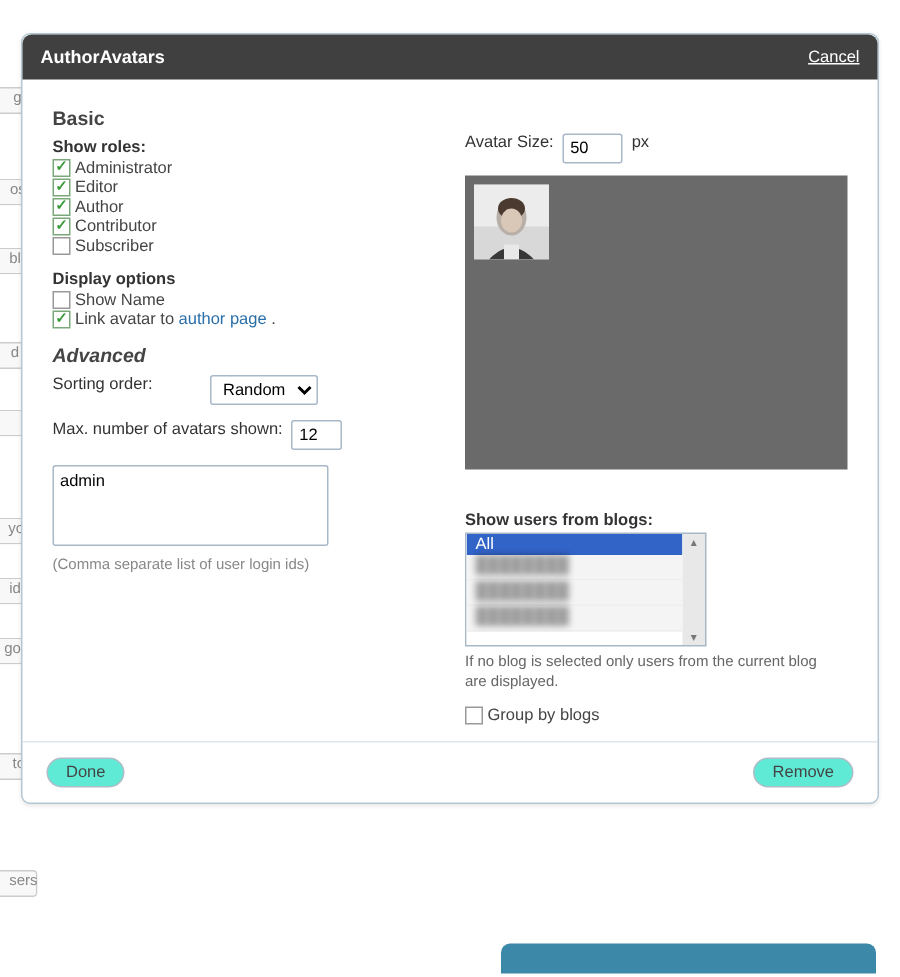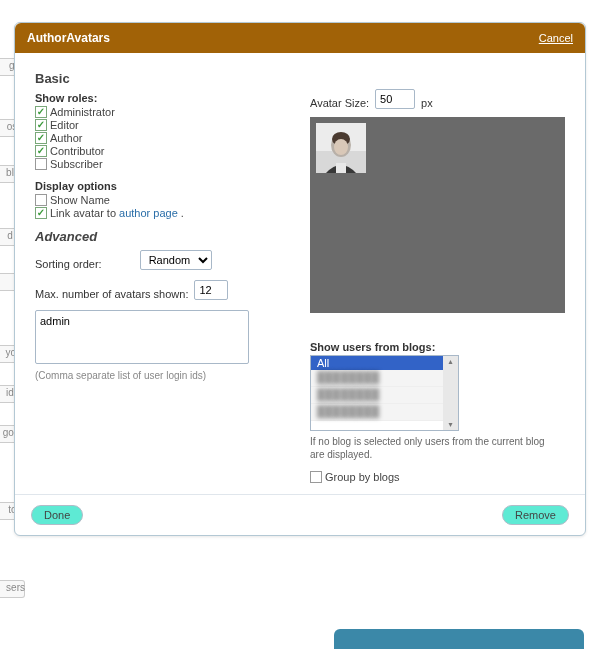--- a/index.html
+++ b/index.html
@@ -47,21 +47,21 @@
     left: 14px;
     top: 22px;
     width: 570px;
     border: 1px solid #b3c8d4;
     border-radius: 6px;
     box-shadow: 0 1px 3px rgba(0,0,0,.1);
     background: #fff;
     z-index: 2;
   }
   .widget-header {
-    background: #a16207;
+    background: #404040;
     color: #fff;
     border-radius: 6px 6px 0 0;
     padding: 8px 12px;
     font-size: 12px;
     font-weight: bold;
     display: flex;
     justify-content: space-between;
     align-items: center;
   }
   .widget-header .cancel {
@@ -103,21 +103,21 @@
     border-radius: 2px;
     background: #fff;
     padding: 2px 4px;
     box-sizing: border-box;
   }
   input[type=text].full { width: 226px; height: 22px; }
   input[type=text].small { width: 40px; height: 20px; text-align: left; }
   input[type=text].medium { width: 34px; height: 20px; }
   select { height: 20px; margin-left: 32px; }
   textarea {
-    width: 214px;
+    width: 184px;
     height: 54px;
     resize: none;
     box-sizing: border-box;
     padding: 4px;
   }
 
   .checkline {
     display: flex;
     align-items: center;
     gap: 3px;
@@ -166,21 +166,21 @@
   }
   .avatar {
     width: 50px; height: 50px;
     background: #bbb;
     display: block;
   }
 
   
   .bloglist-wrap { margin-top: 2px; }
   .bloglist {
-    width: 149px;
+    width: 161px;
     height: 76px;
     border: 1px solid #a8b8c8;
     display: flex;
     box-sizing: border-box;
     overflow: hidden;
   }
   .bloglist .items {
     flex: 1;
     overflow: hidden;
     background: #fff;
@@ -245,21 +245,21 @@
     position: absolute;
     left: 334px;
     bottom: 2px;
     width: 250px;
     height: 20px;
     border-radius: 6px 6px 0 0;
     background: #3b88a8;
     z-index: 0;
   }
 
-  .inline-row { display: flex; align-items: flex-end; gap: 6px; flex-wrap: wrap; }
+  .inline-row { display: flex; align-items: flex-start; gap: 6px; flex-wrap: wrap; }
 </style>
 </head>
 <body>
 
 <div class="left-strip">
   <div style="top:58px" class="left-box"></div>
     <div style="top:60px">ges</div>
   <div style="top:119px" class="left-box"></div>
     <div style="top:121px">osts</div>
   <div style="top:165px" class="left-box"></div>

